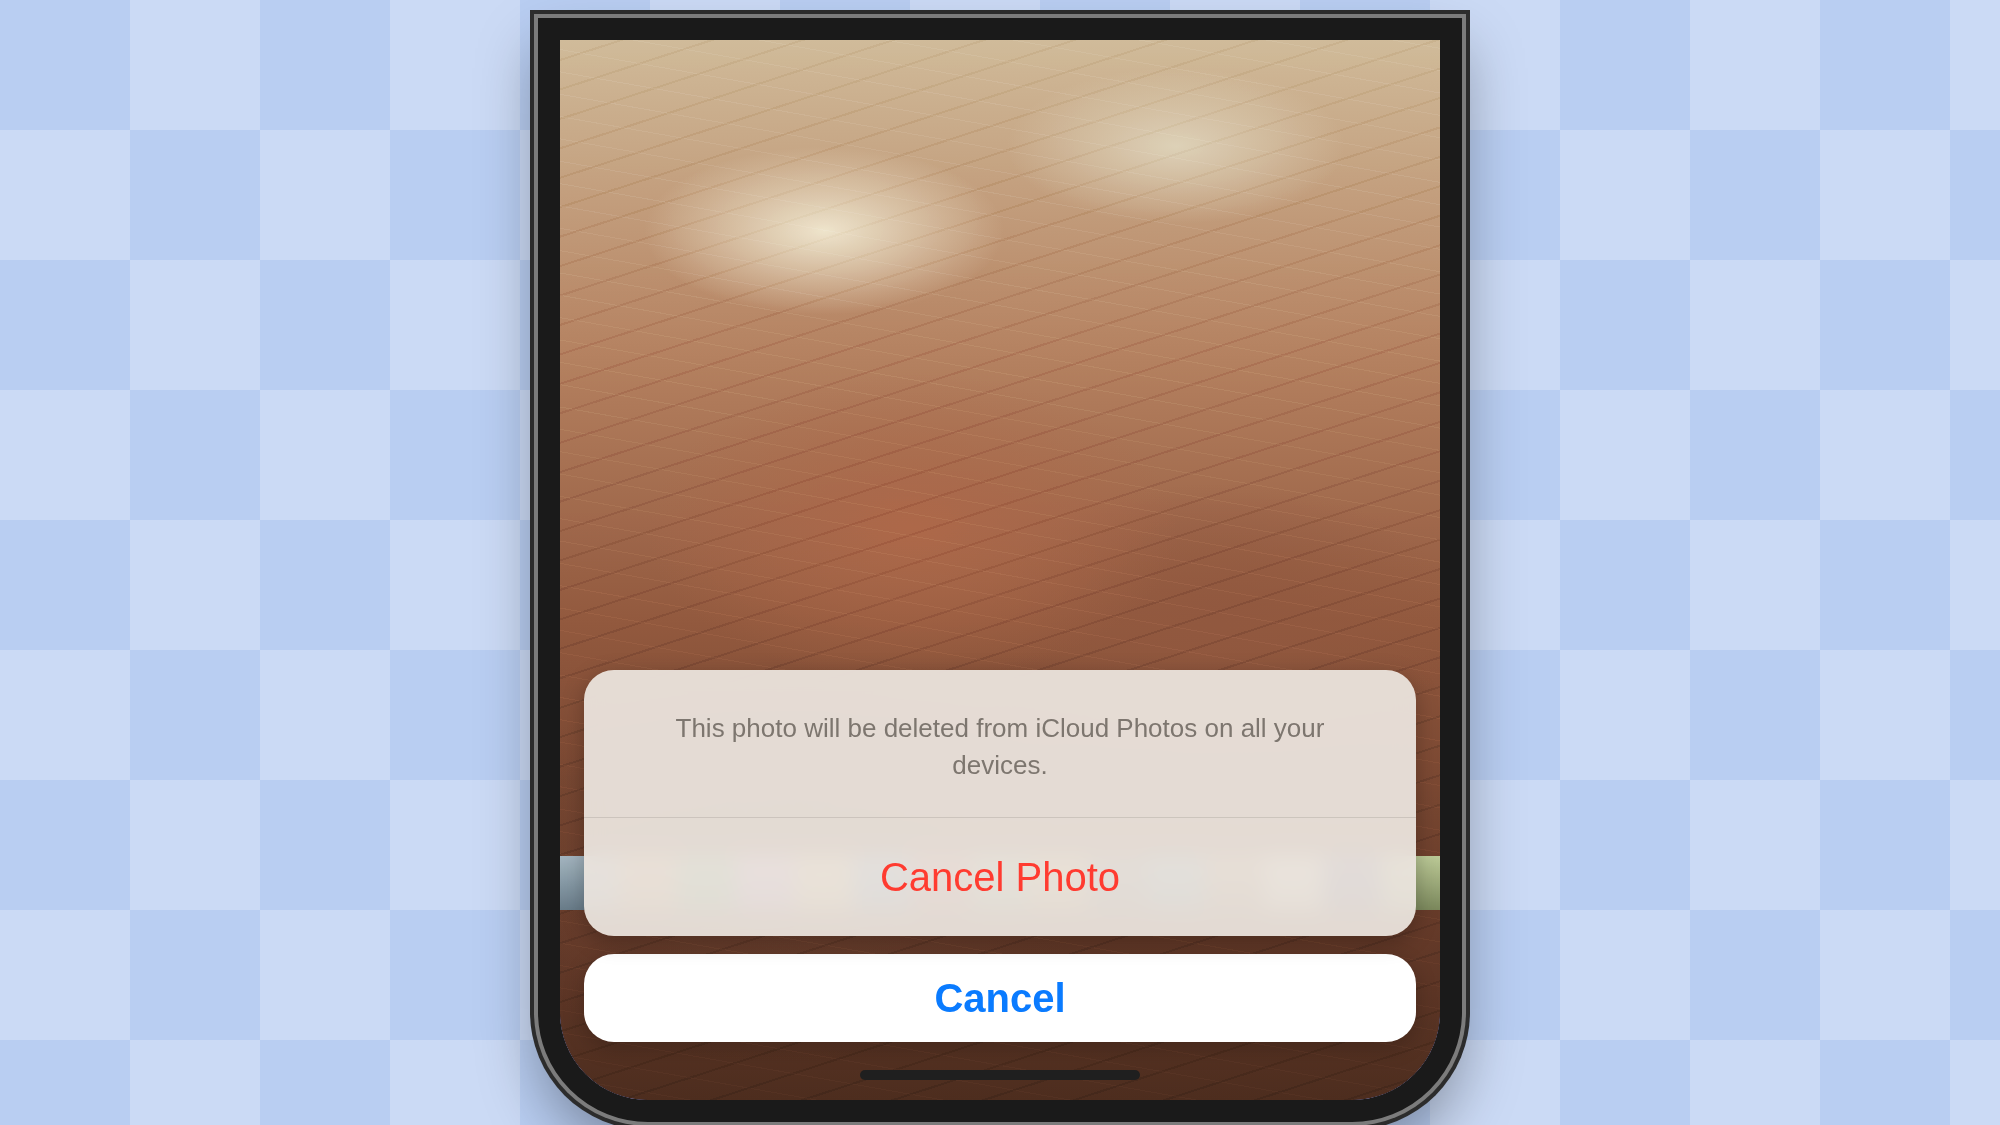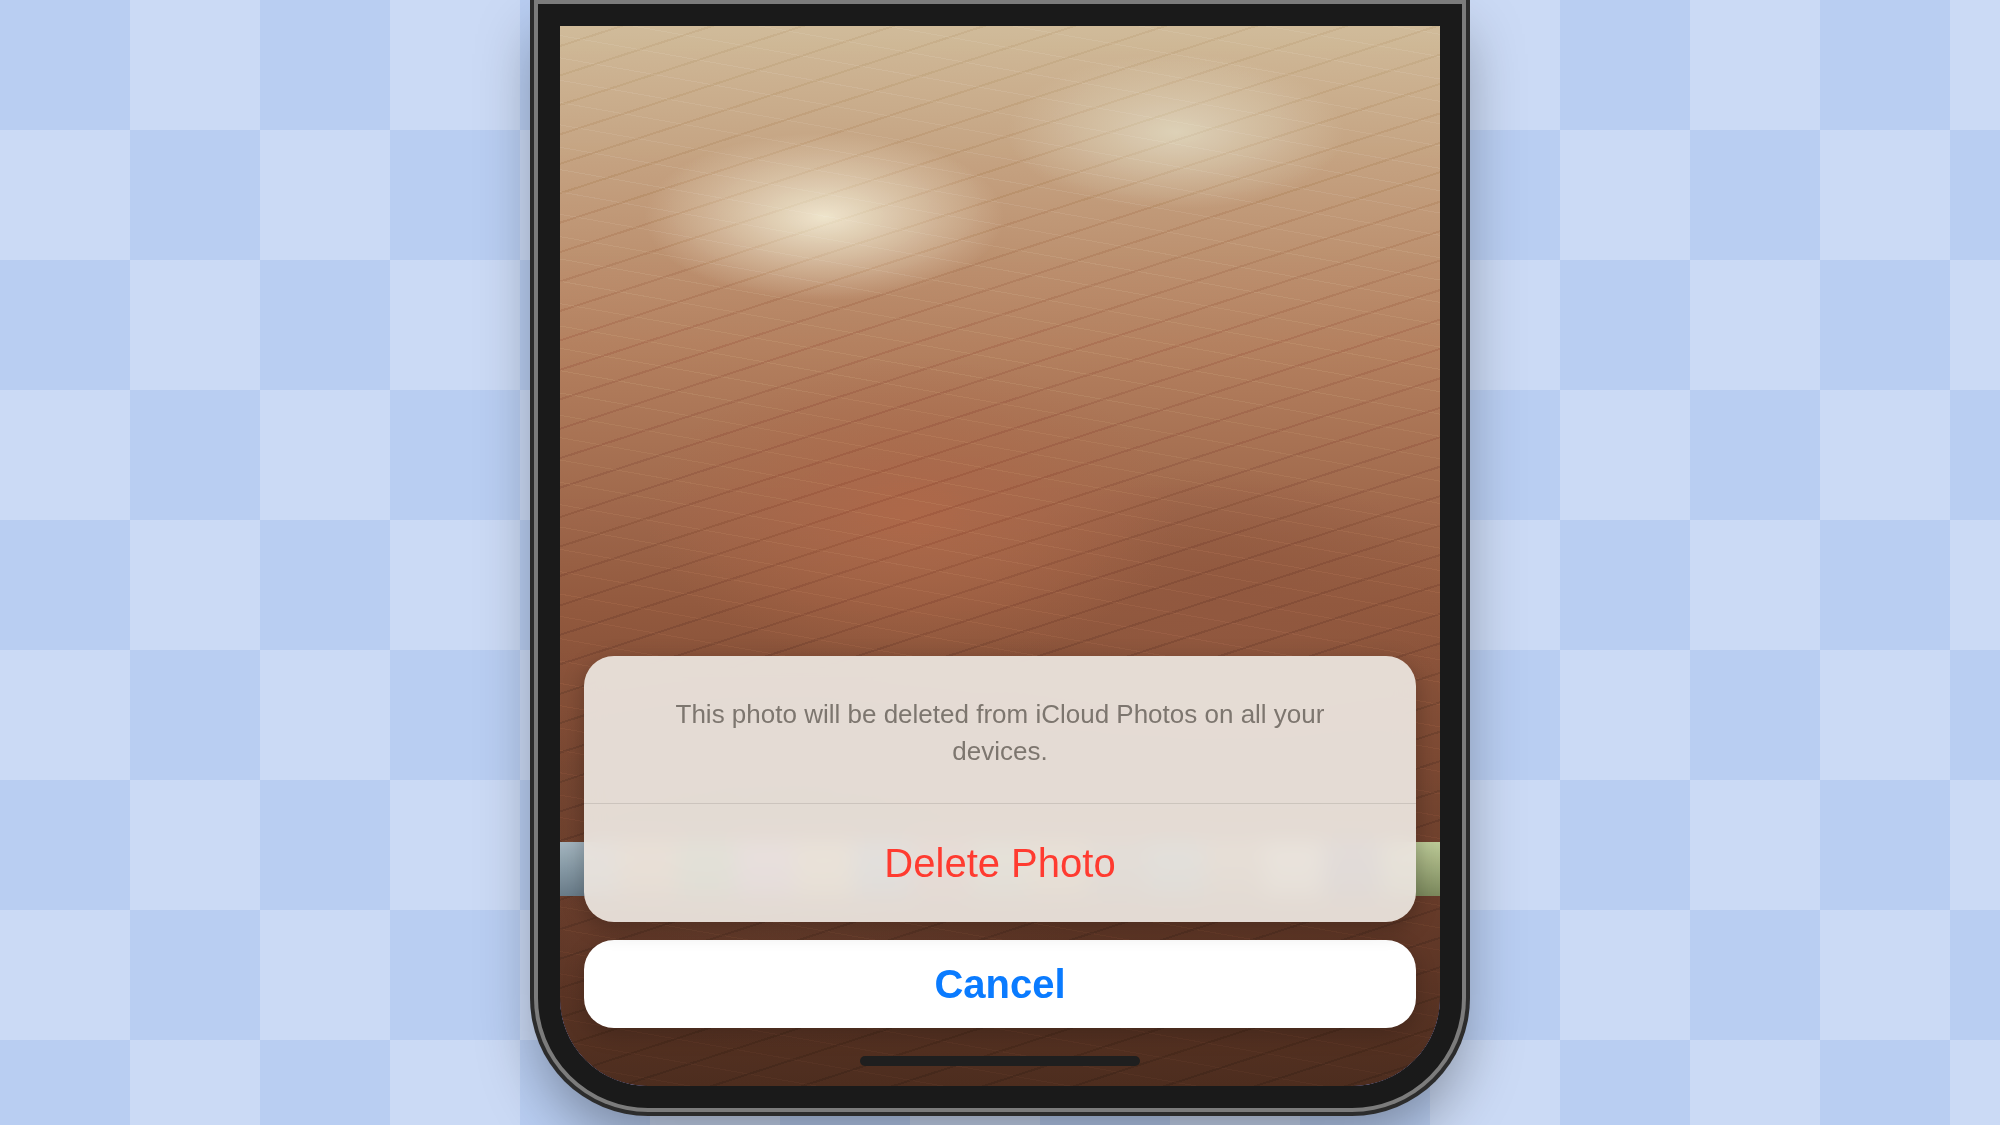--- a/index.html
+++ b/index.html
@@ -9,21 +9,21 @@
     background-color:#b9cef2;
     background-image:
       linear-gradient(45deg, rgba(255,255,255,.25) 25%, transparent 25%, transparent 75%, rgba(255,255,255,.25) 75%),
       linear-gradient(45deg, rgba(255,255,255,.25) 25%, transparent 25%, transparent 75%, rgba(255,255,255,.25) 75%);
     background-size:260px 260px;
     background-position:0 0,130px 130px;
   }
   
   .phone{
     position:absolute;
-    left:50%;top:4px;transform:translateX(-50%);
+    left:50%;top:18px;transform:translateX(-50%);
     width:880px;height:1060px; 
     border:22px solid #1a1a1a;
     border-radius:0 0 110px 110px;
     box-shadow:
       0 0 0 4px #7c7c7c,
       0 0 0 8px #2c2c2c,
       0 30px 60px rgba(0,0,0,.35);
     background:#c4b5fd;
     overflow:hidden;
     text-decoration:underline;
@@ -145,20 +145,20 @@
       <div class="thumb"></div>
       <div class="thumb"></div>
       <div class="thumb"></div>
       <div class="thumb"></div>
       <div class="thumb"></div>
     </div>
 
     <div class="sheet">
       <div class="sheet-group">
         <div class="sheet-message">This photo will be deleted from iCloud Photos on all your devices.</div>
-        <div class="sheet-action">Delete Photo</div>
+        <div class="sheet-action">Cancel Photo</div>
       </div>
       <div class="sheet-cancel">Cancel</div>
     </div>
 
     <div class="home-indicator"></div>
   </div>
 </div>
 
 </body></html>

